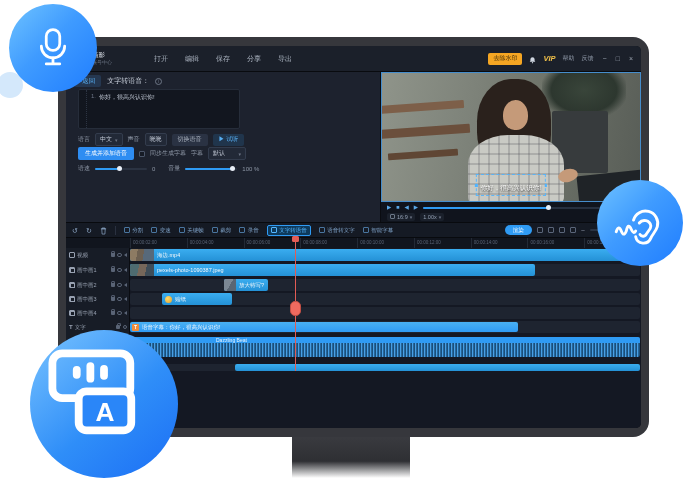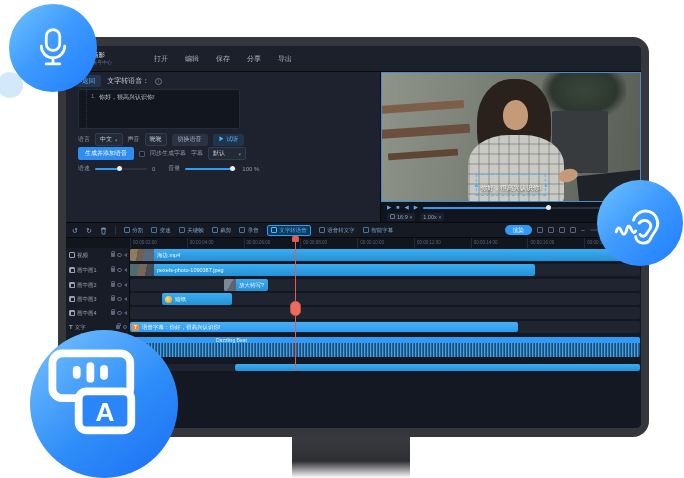--- a/index.html
+++ b/index.html
@@ -192,20 +192,33 @@
           <div class="user-name">喵影</div>
           <div class="user-sub">账号中心</div>
         </div>
         <div class="menu">
           <span class="menu-item">打开</span>
           <span class="menu-item">编辑</span>
           <span class="menu-item">保存</span>
           <span class="menu-item">分享</span>
           <span class="menu-item">导出</span>
         </div>
+        <div class="tb-right">
+          <span class="promo">去除水印</span>
+          <span><svg width="7" height="8" viewBox="0 0 10 10">
+                <path d="M5 1a3 3 0 0 1 3 3v2l1 1.5H1L2 6V4a3 3 0 0 1 3-3z" fill="#cfd6e0"></path>
+                <circle cx="5" cy="8.8" r="0.9" fill="#cfd6e0"></circle>
+              </svg></span>
+          <span class="vip">VIP</span>
+          <span class="tb-link">帮助</span>
+          <span class="tb-link">反馈</span>
+          <span class="winbtn">−</span>
+          <span class="winbtn">□</span>
+          <span class="winbtn">×</span>
+        </div>
       </div>
 
       <div class="tts-panel">
         <div class="panel-head">
           <span class="back-chip">‹返回</span>
           <span class="panel-title">文字转语音：</span>
           <span class="info-dot">i</span>
         </div>
         <div class="textbox">
           <div class="gutter"></div>

